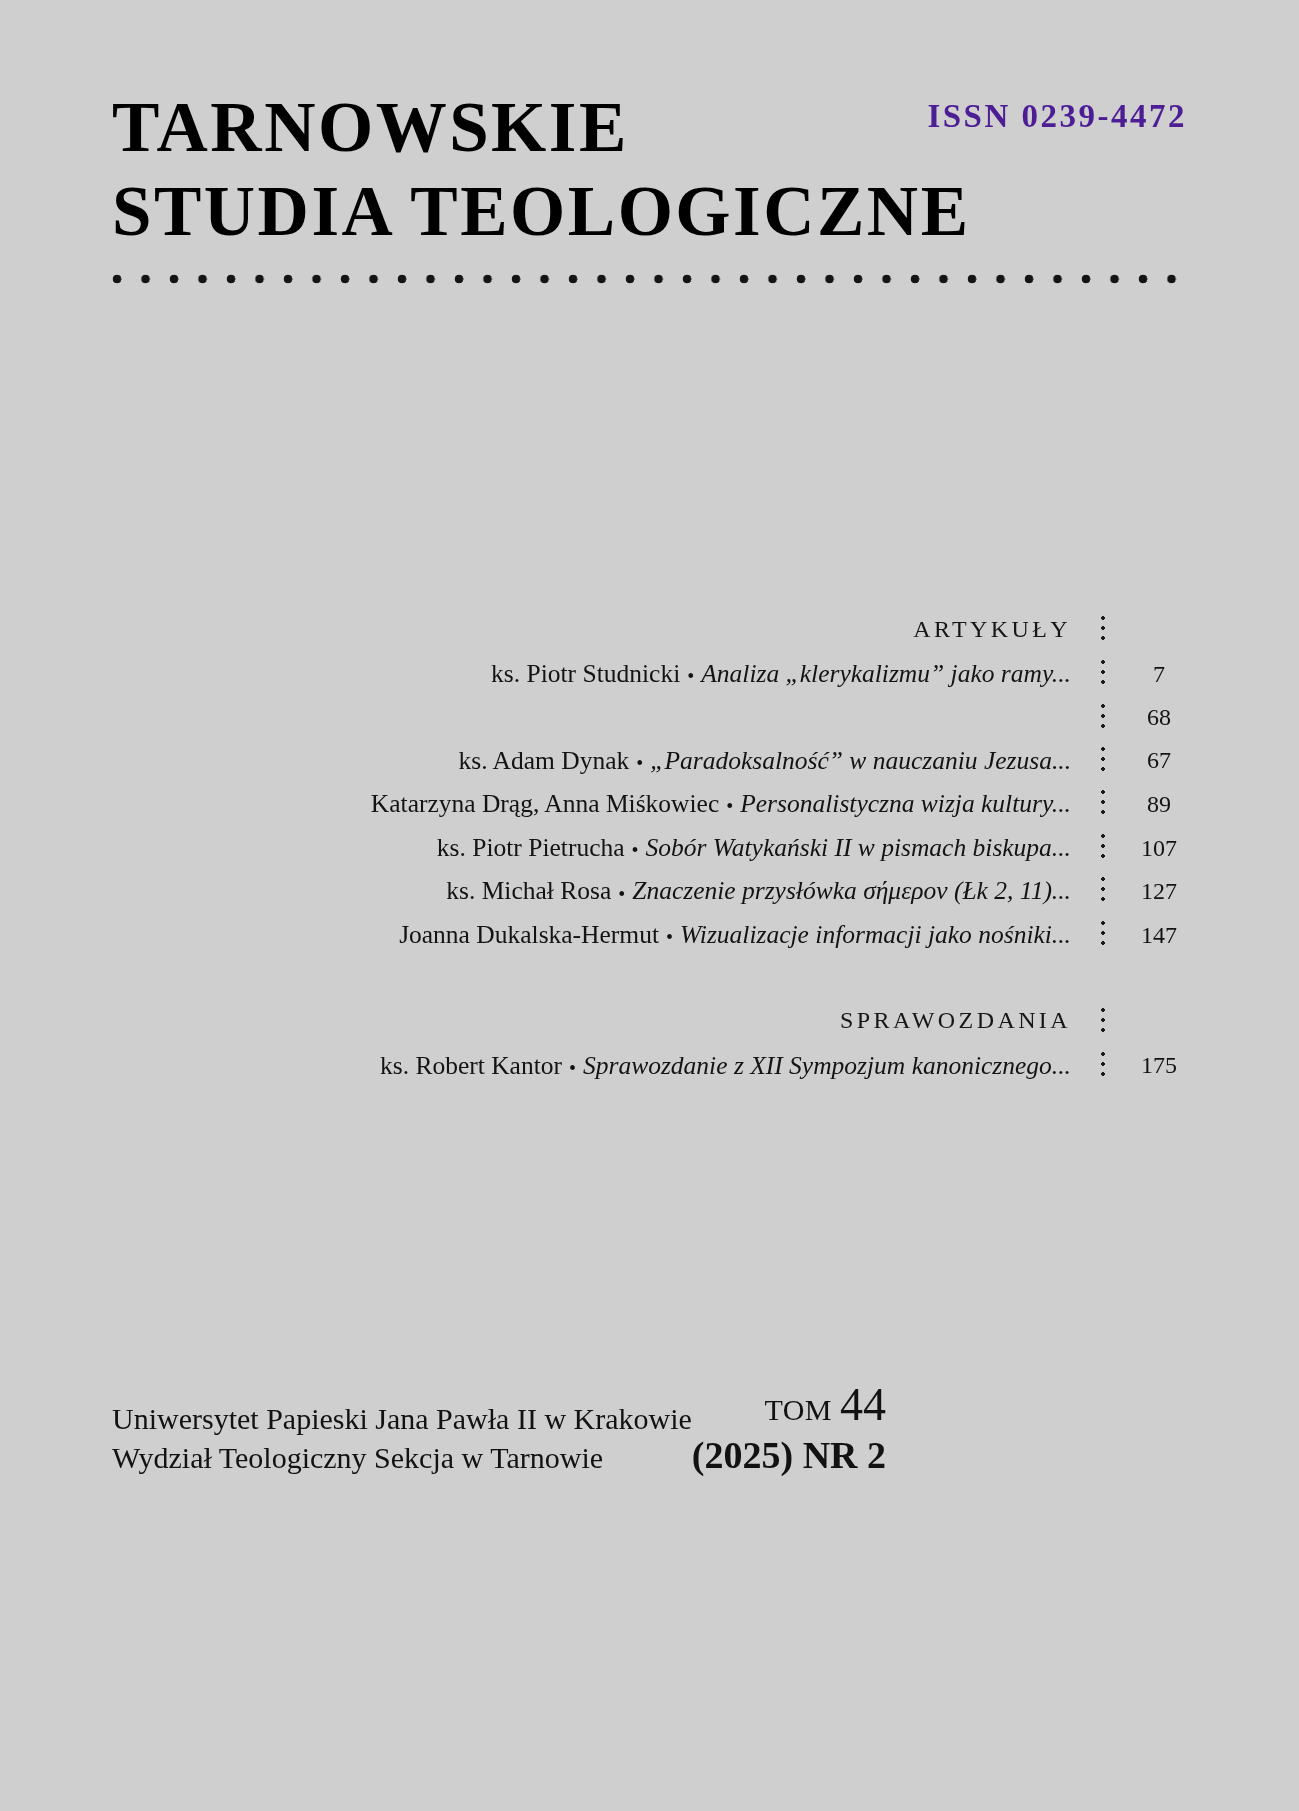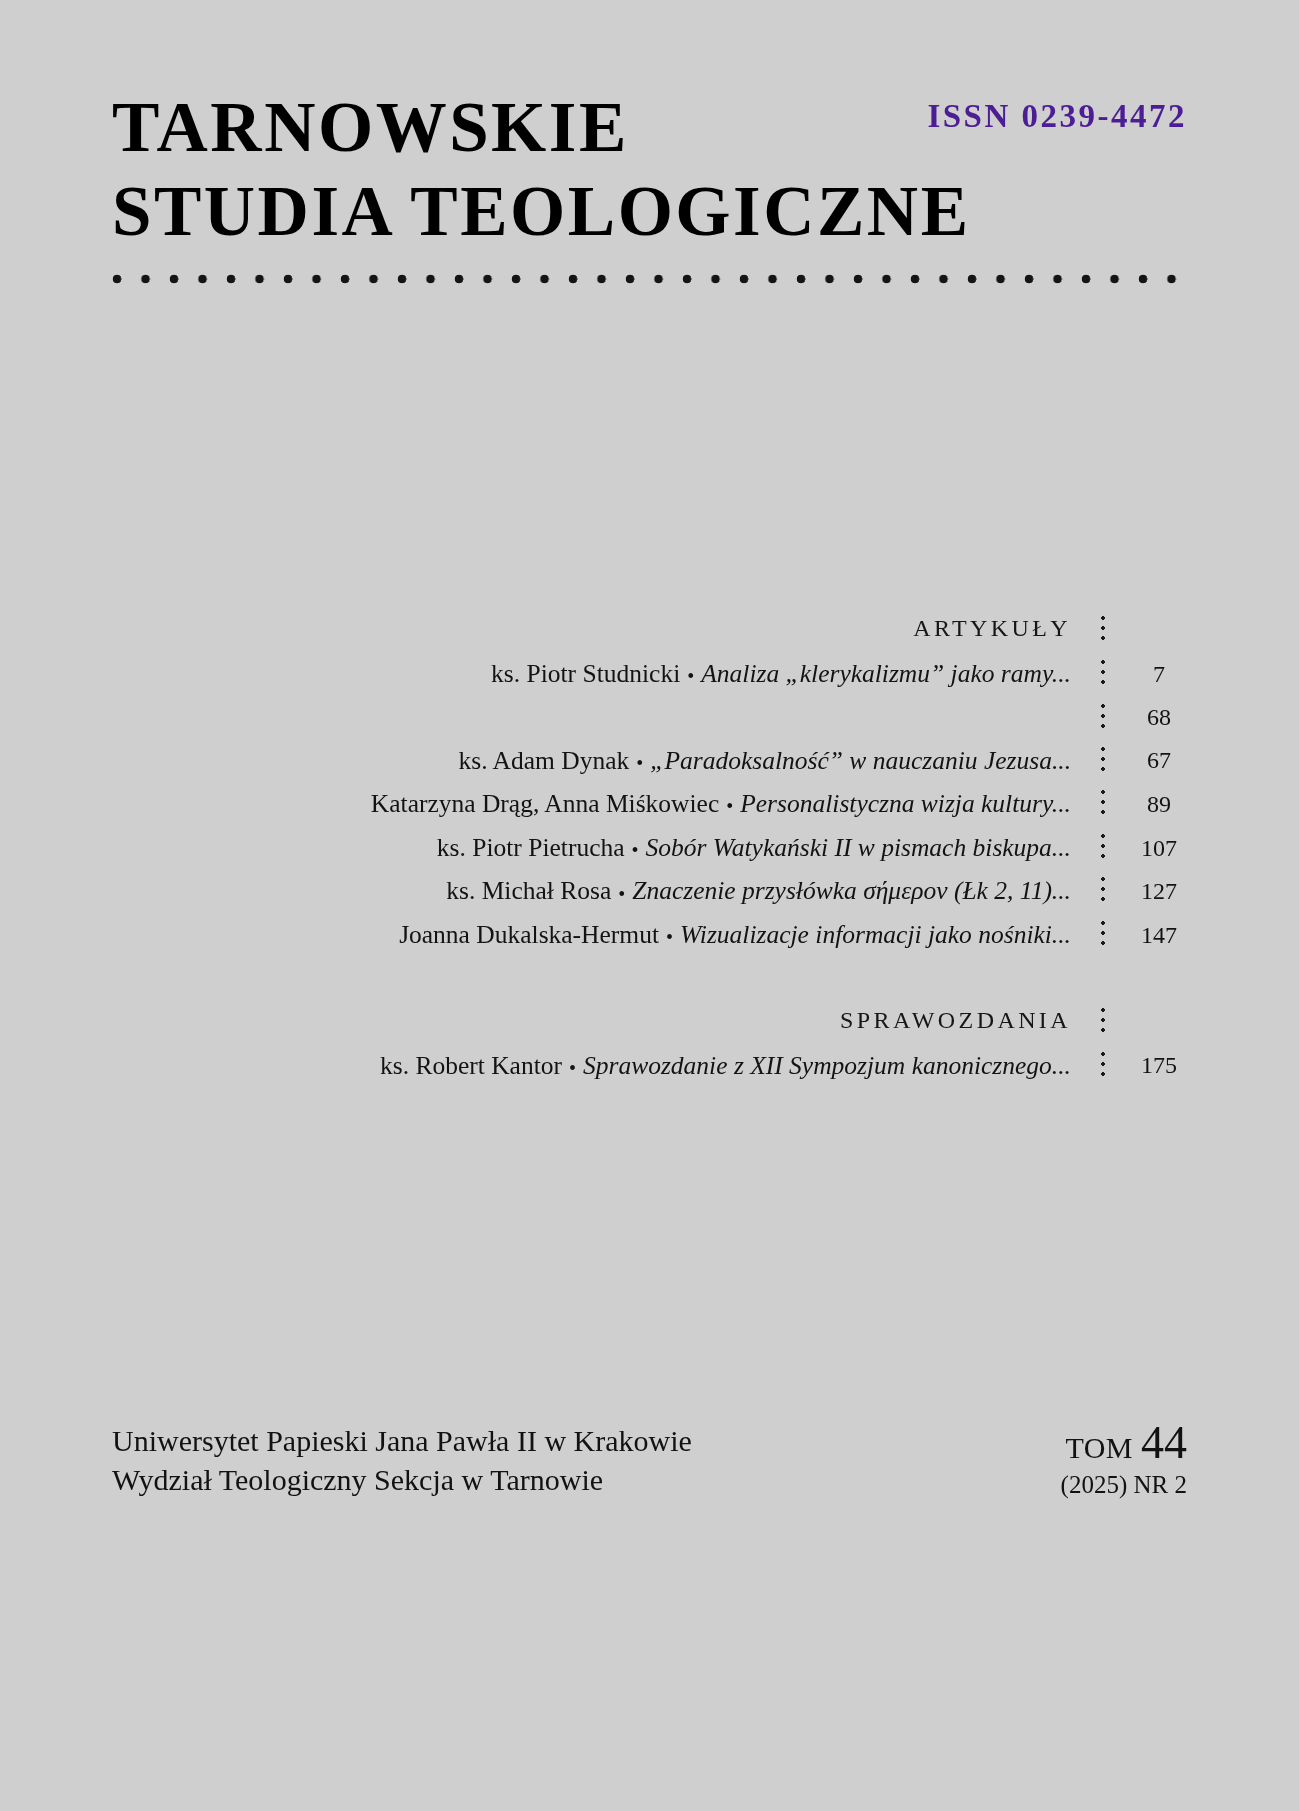--- a/index.html
+++ b/index.html
@@ -62,21 +62,21 @@
 
   
   .toc {
     position: absolute;
     left: 240px;
     right: 112px;
     top: 615px;
   }
   .toc-section-head {
     display: flex;
-    align-items: flex-start;
+    align-items: center;
     justify-content: flex-end;
     font-size: 24px;
     letter-spacing: 3.4px;
     color: #161616;
     margin-bottom: 16px;
   }
   .toc-section-head .sec-label {
     text-align: right;
   }
   .toc-section-head.second {
@@ -122,46 +122,47 @@
     text-align: center;
     font-size: 24px;
     color: #131313;
   }
 
   
   .footer {
     position: absolute;
     left: 112px;
     right: 112px;
-    bottom: 312px;
+    bottom: 334px;
     display: flex;
     align-items: flex-end;
-    justify-content: space-between;
+    justify-content: flex-start;
   }
   .publisher {
     font-size: 30px;
     line-height: 1.28;
     color: #121212;
     white-space: nowrap;
   }
   .volume {
     text-align: right;
     color: #121212;
   }
   .volume .vol-line1 {
     font-size: 30px;
     letter-spacing: 0.5px;
   }
   .volume .vol-line1 .big {
     font-size: 46px;
     letter-spacing: 0;
   }
   .volume .vol-line2 {
-    font-size: 25px;
+    font-size: 38px;
     margin-top: 2px;
+    font-weight: bold;
   }
 </style>
 </head>
 <body>
 
 <div class="cover">
 
   <div class="masthead">
     <div class="issn">ISSN 0239-4472</div>
     <div class="title-line">TARNOWSKIE</div>

